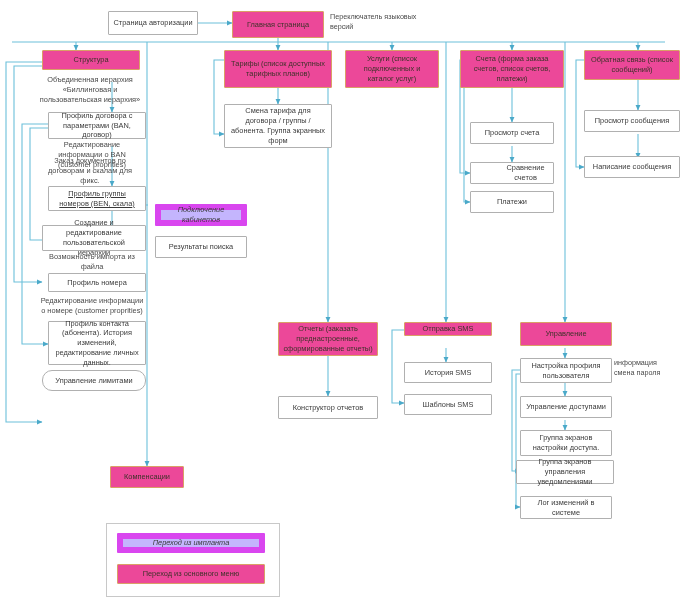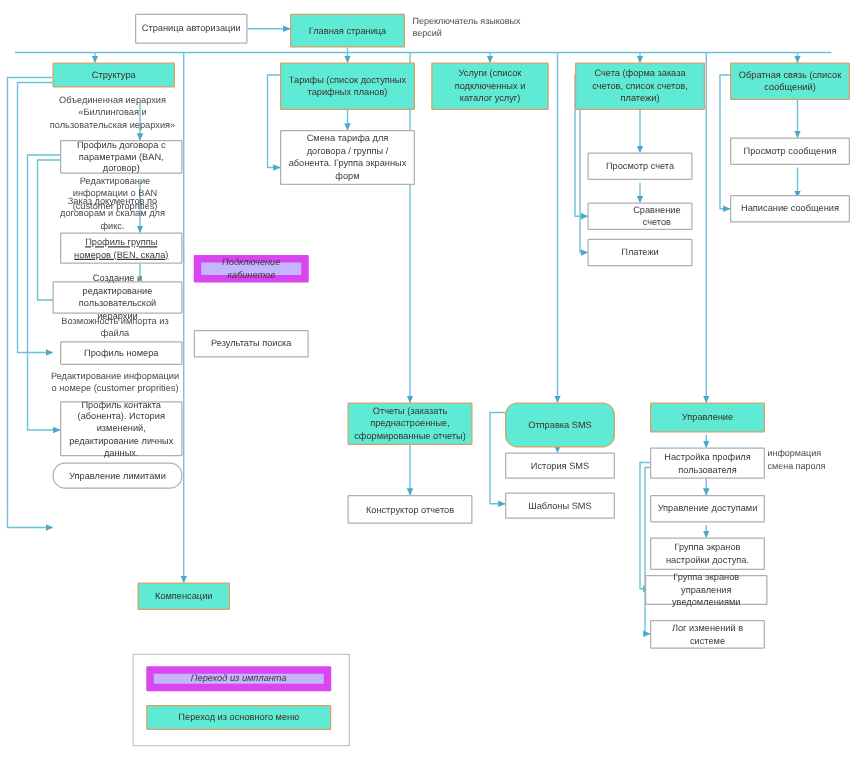--- a/index.html
+++ b/index.html
@@ -20,21 +20,21 @@
     display:flex;align-items:center;
     text-align:center;
     font-size:7.4px;
     line-height:1.32;
     color:#3a3a3a;
     padding:2px 4px;
     border-radius:1px;
     z-index:3;
   }
   .node span{display:block;width:100%;}
-  .orange{background:#5eead4;border:1px solid #d9a066;color:#3d3229;}
+  .orange{background:#ec4899;border:1px solid #d9a066;color:#3d3229;}
   .white{background:#ffffff;border:1px solid #b0b0b0;}
   .yellow{background:#c4b5fd;border:6px solid #d946ef;font-style:italic;}
   .plain{background:transparent;border:none;color:#4a4a4a;}
   .legendbox{
     position:absolute;
     background:#ffffff;border:1px solid #c8c8c8;
     z-index:2;
   }
   .freetext{
     position:absolute;
@@ -173,21 +173,21 @@
   </div>
 
   <div class="node white" style="left:224px;top:104px;width:108px;height:44px;">
     <span>Смена тарифа для договора / группы / абонента. Группа экранных форм</span>
   </div>
 
   <div class="node yellow" style="left:155px;top:204px;width:92px;height:22px;">
     <span>Подключение кабинетов</span>
   </div>
 
-  <div class="node white" style="left:155px;top:236px;width:92px;height:22px;margin-top:28px;">
+  <div class="node white" style="left:155px;top:236px;width:92px;height:22px;">
     <span>Результаты поиска</span>
   </div>
 
   <div class="node orange" style="left:345px;top:50px;width:94px;height:38px;">
     <span>Услуги (список подключенных и каталог услуг)</span>
   </div>
 
   <div class="node orange" style="left:460px;top:50px;width:104px;height:38px;">
     <span>Счета (форма заказа счетов, список счетов, платежи)</span>
   </div>
@@ -217,21 +217,21 @@
   </div>
 
   <div class="node orange" style="left:278px;top:322px;width:100px;height:34px;">
     <span>Отчеты (заказать преднастроенные, сформированные отчеты)</span>
   </div>
 
   <div class="node white" style="left:278px;top:396px;width:100px;height:23px;">
     <span>Конструктор отчетов</span>
   </div>
 
-  <div class="node orange" style="left:404px;top:322px;width:88px;height:36px;border-radius:10px;">
+  <div class="node orange" style="left:404px;top:322px;width:88px;height:14px;">
     <span>Отправка SMS</span>
   </div>
 
   <div class="node white" style="left:404px;top:362px;width:88px;height:21px;">
     <span>История SMS</span>
   </div>
 
   <div class="node white" style="left:404px;top:394px;width:88px;height:21px;">
     <span>Шаблоны SMS</span>
   </div>

